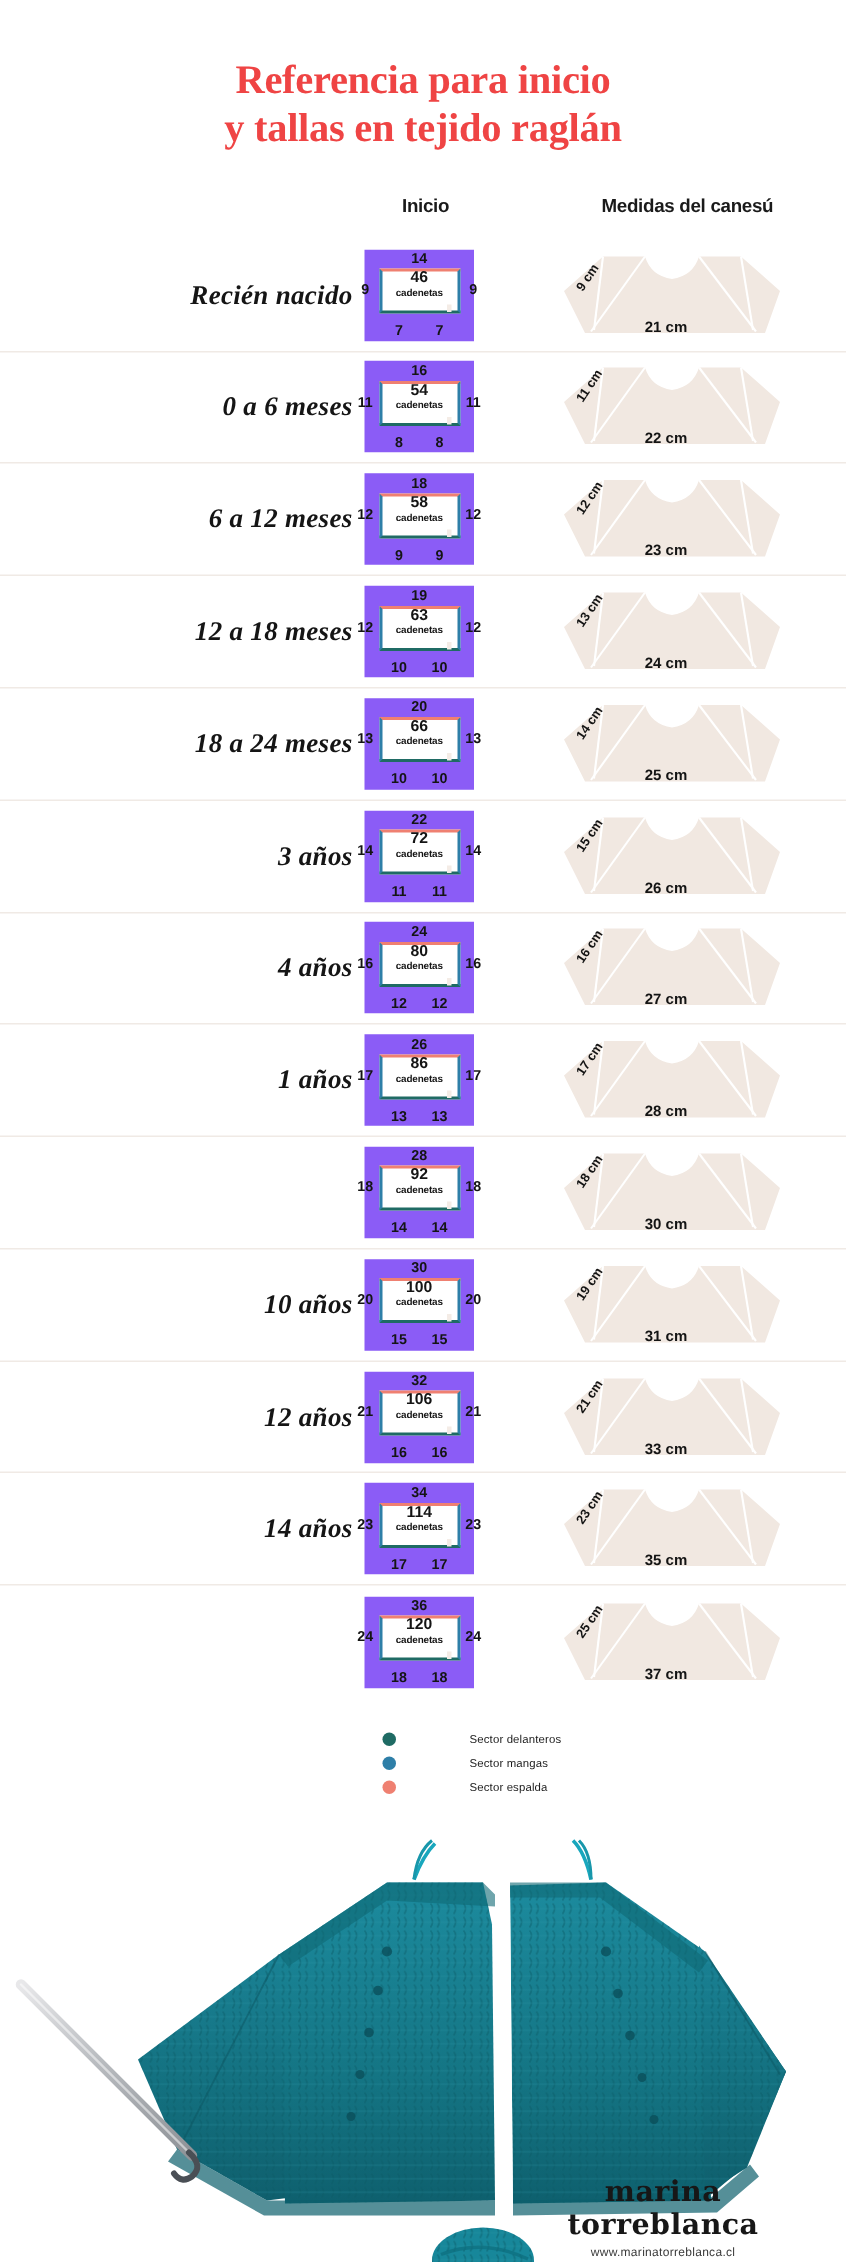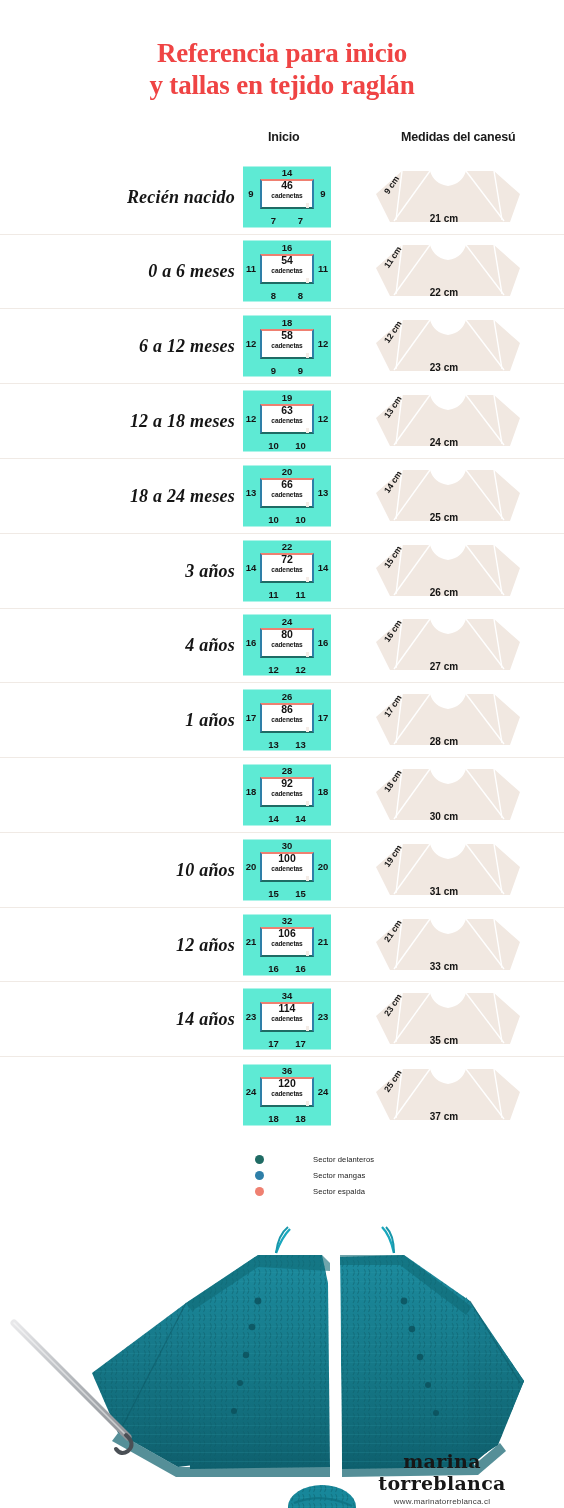--- a/index.html
+++ b/index.html
@@ -69,23 +69,23 @@
     letter-spacing: 0.2px;
     white-space: nowrap;
   }
 
   
   .inicio-cell {
     position: absolute;
     left: 243px;
     top: 50%;
     transform: translateY(-50%);
-    width: 88px;
+    width: 73px;
     height: 61px;
-    background: #5eead4;
+    background: #8b5cf6;
   }
   .diagram {
     position: absolute;
     left: 50%;
     top: 50%;
     transform: translate(-50%, -50%);
     width: 88px;
     height: 61px;
   }
   

